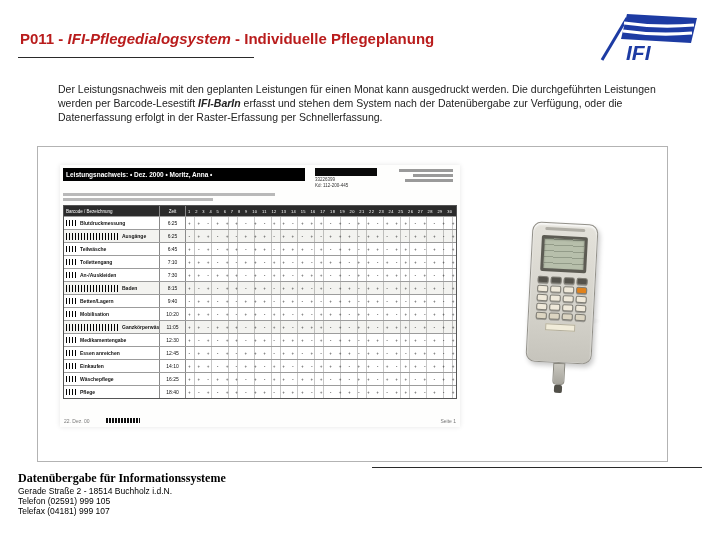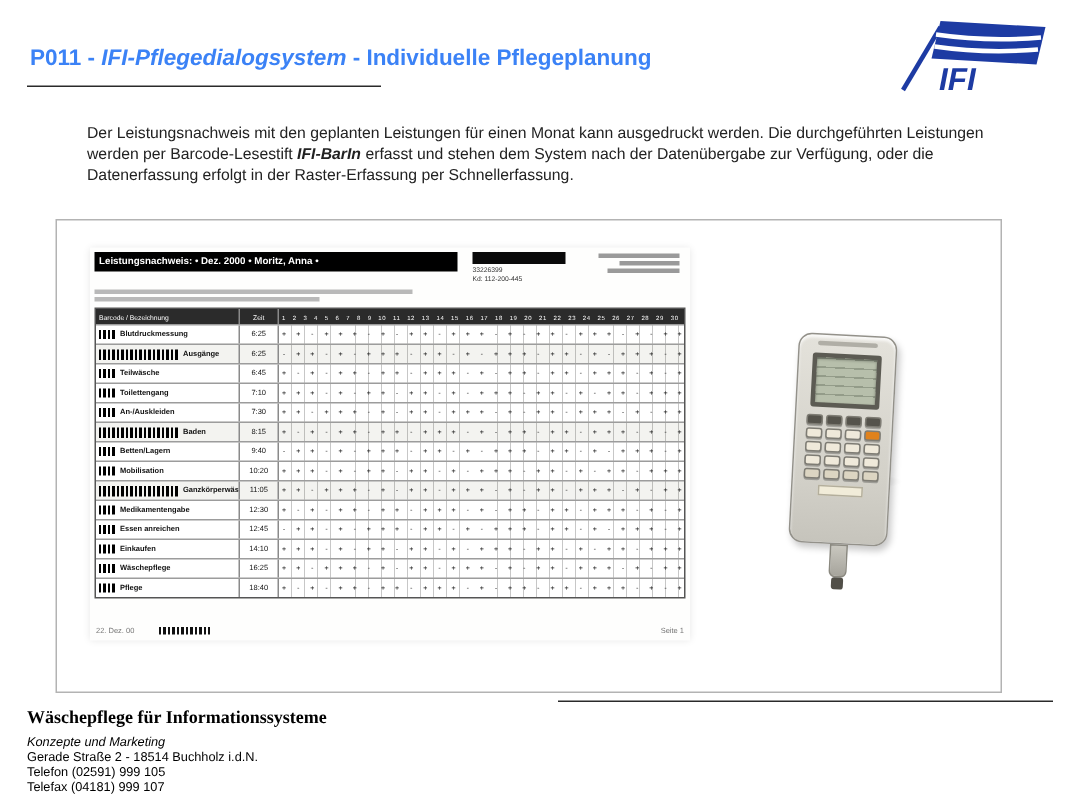--- a/index.html
+++ b/index.html
@@ -1,20 +1,20 @@
 <!DOCTYPE html>
 <html><head>
 <meta charset="utf-8">
 <style>
   * { margin:0; padding:0; box-sizing:border-box; }
   body { background:#ffffff; font-family:"Liberation Sans", sans-serif; }
   #slide { position:relative; width:720px; height:540px; background:#ffffff; overflow:hidden; }
 
   
-  .slide-title { position:absolute; left:20px; top:30px; font-size:15px; font-weight:bold; color:#3b82f6; white-space:nowrap; }
+  .slide-title { position:absolute; left:20px; top:30px; font-size:15px; font-weight:bold; color:#b91c1c; white-space:nowrap; }
   .slide-title .it { font-style:italic; }
   .title-rule { position:absolute; left:18px; top:57px; width:236px; height:1px; background:#2a2a2a; }
 
   .logo { position:absolute; left:596px; top:12px; width:104px; height:50px; }
 
   
   .heading { position:absolute; left:40px; top:66px; font-size:11px; font-weight:bold; color:#111; }
   .body-par { position:absolute; left:58px; top:82px; width:632px; font-size:10.5px; line-height:14px; color:#222; }
   .body-par .emph { font-weight:bold; font-style:italic; }
 
@@ -305,21 +305,20 @@
         <div class="key"></div>
         <div class="key"></div>
       </div>
       <div class="sticker"></div>
       <div class="stem"></div>
       <div class="stem-tip"></div>
     </div>
   </div>
 
   <div class="footer">
-    <div class="company">Wäschepflege für Informationssysteme</div>
-    <div class="tagline">Konzepte und Marketing</div>
+    <div class="company">Datenübergabe für Informationssysteme</div>
     <div class="addr-line">Gerade Straße 2 - 18514 Buchholz i.d.N.</div>
     <div class="addr-line">Telefon (02591) 999 105</div>
     <div class="addr-line">Telefax (04181) 999 107</div>
   </div>
   <div class="bottom-rule"></div>
 
 </div>
 
 </body></html>

